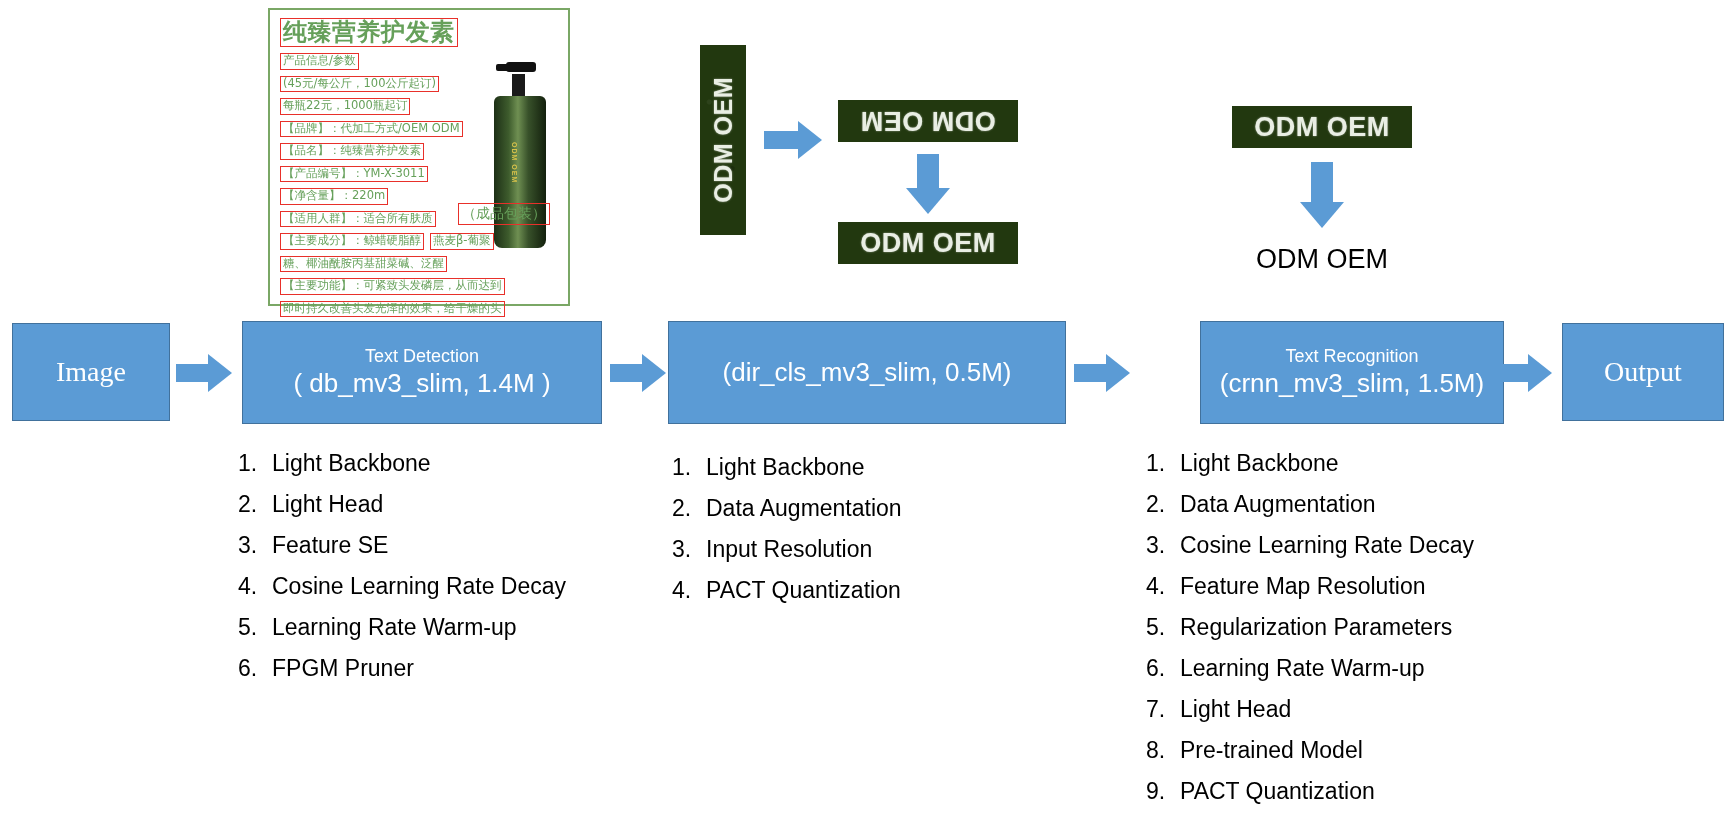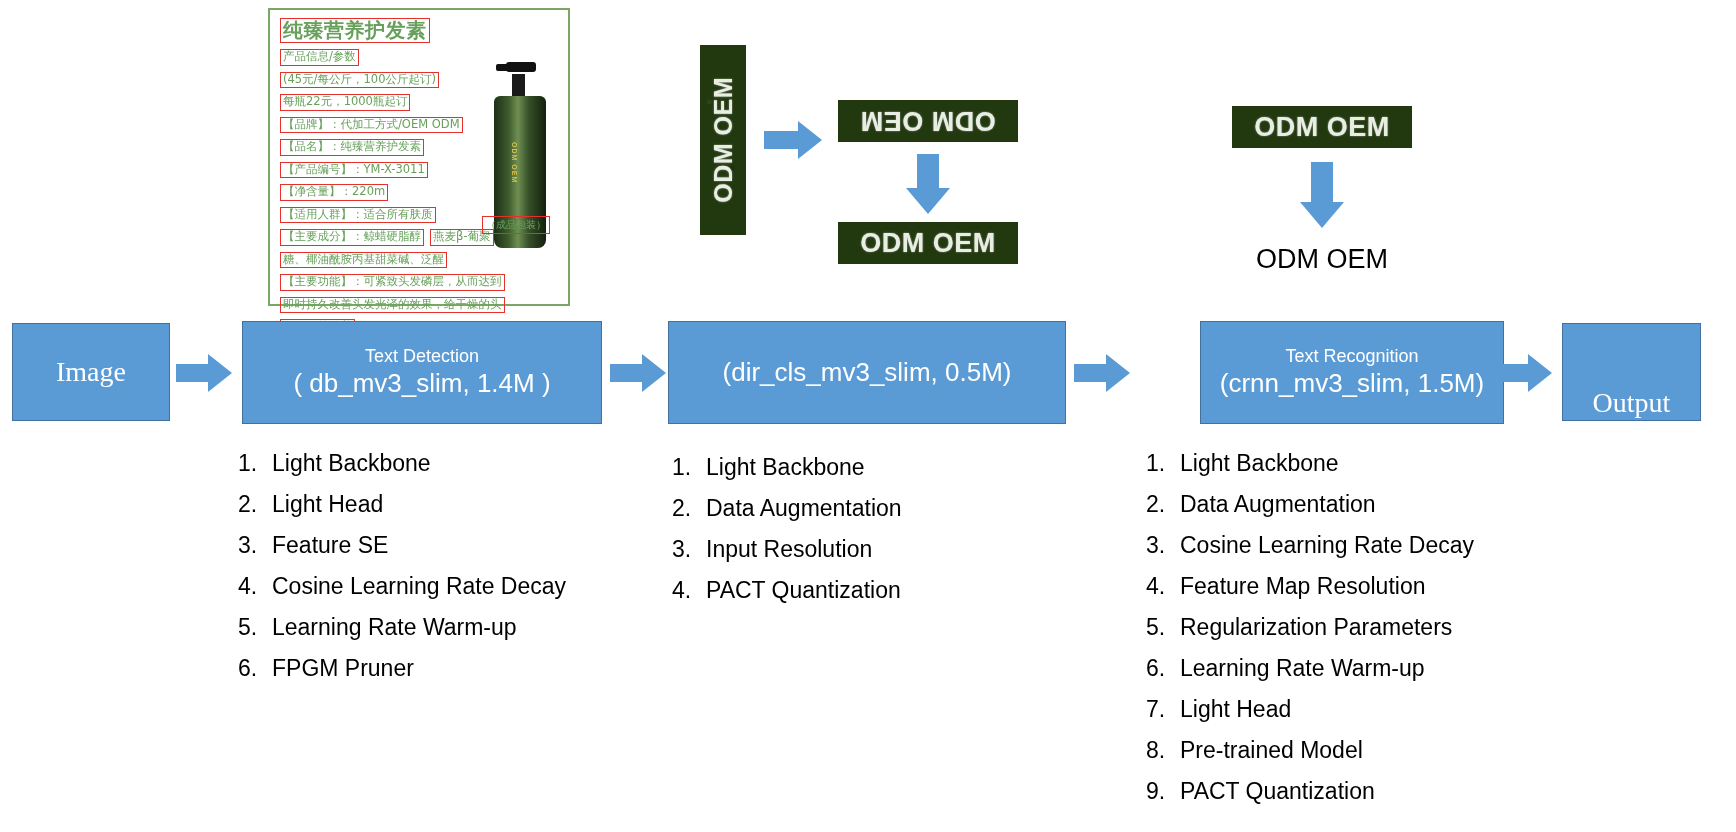--- a/index.html
+++ b/index.html
@@ -28,21 +28,21 @@
     position: relative;
     display: inline-block;
     border: 1.6px solid #e8302a;
     color: #66a05a;
     font-family: "DejaVu Sans", sans-serif;
     line-height: 1.0;
     padding: 1px 2px 2px 2px;
     margin: 0 0 3px 0;
     white-space: nowrap;
   }
-  .ocr-title { font-size: 20px; font-weight: 700; letter-spacing: .5px; }
+  .ocr-title { font-size: 24px; font-weight: 700; letter-spacing: .5px; }
   .ocr-l { font-size: 11.5px; text-align: right; }
   .ocr-row { line-height: 0; margin-bottom: 3px; }
   .ocr-gap { display:inline-block; width: 6px; }
 
   .bottle {
     position: absolute;
     right: 16px; top: 42px;
     width: 64px; height: 196px;
   }
   .bottle-body {
@@ -65,24 +65,24 @@
   }
   .bottle-label {
     position: absolute; left: 18px; top: 86px;
     width: 16px; height: 50px;
     color: #d8c24a; font-size: 7px; font-weight: 700;
     writing-mode: vertical-rl;
     display: flex; align-items: center; justify-content: center;
     letter-spacing: 1px;
   }
   .ocr-prod-tag {
-    position: absolute; right: 18px; top: 206px;
+    position: absolute; right: 18px; top: 193px;
     border: 1.6px solid #e8302a; color: #66a05a;
     font-family: "DejaVu Sans", sans-serif;
-    font-size: 10px; padding: 1px 3px; white-space: nowrap; text-align: right;
+    font-size: 14px; padding: 1px 3px; white-space: nowrap; text-align: right;
   }
 
   
   .chip {
     background: #22380f;
     color: #e9eee4;
     font-family: "Liberation Sans", sans-serif;
     font-weight: 700;
     display: flex; align-items: center; justify-content: center;
     text-shadow: 0 0 2px rgba(255,255,255,.55);
@@ -273,21 +273,21 @@
   <div class="pbox" style="left:1200px; top:321px; width:304px; height:103px;">
     <div class="l1">Text Recognition</div>
     <div class="l2">(crnn_mv3_slim, 1.5M)</div>
   </div>
 
   <div class="arrow-r" style="left:1496px; top:354px;">
     <div class="shaft" style="width:32px;"></div>
       <div class="head"></div>
   </div>
 
-  <div class="pbox single" style="left:1562px; top:323px; width:139px; height:98px;justify-content:flex-end;">
+  <div class="pbox single" style="left:1562px; top:323px; width:162px; height:98px;">
     <div class="l1">Output</div>
   </div>
 
   <div class="nlist" style="left:238px; top:452px;">
     <div class="nrow">
         <span class="nnum">1.</span>
         <span class="ntext">Light Backbone</span>
       </div>
     <div class="nrow">
         <span class="nnum">2.</span>

